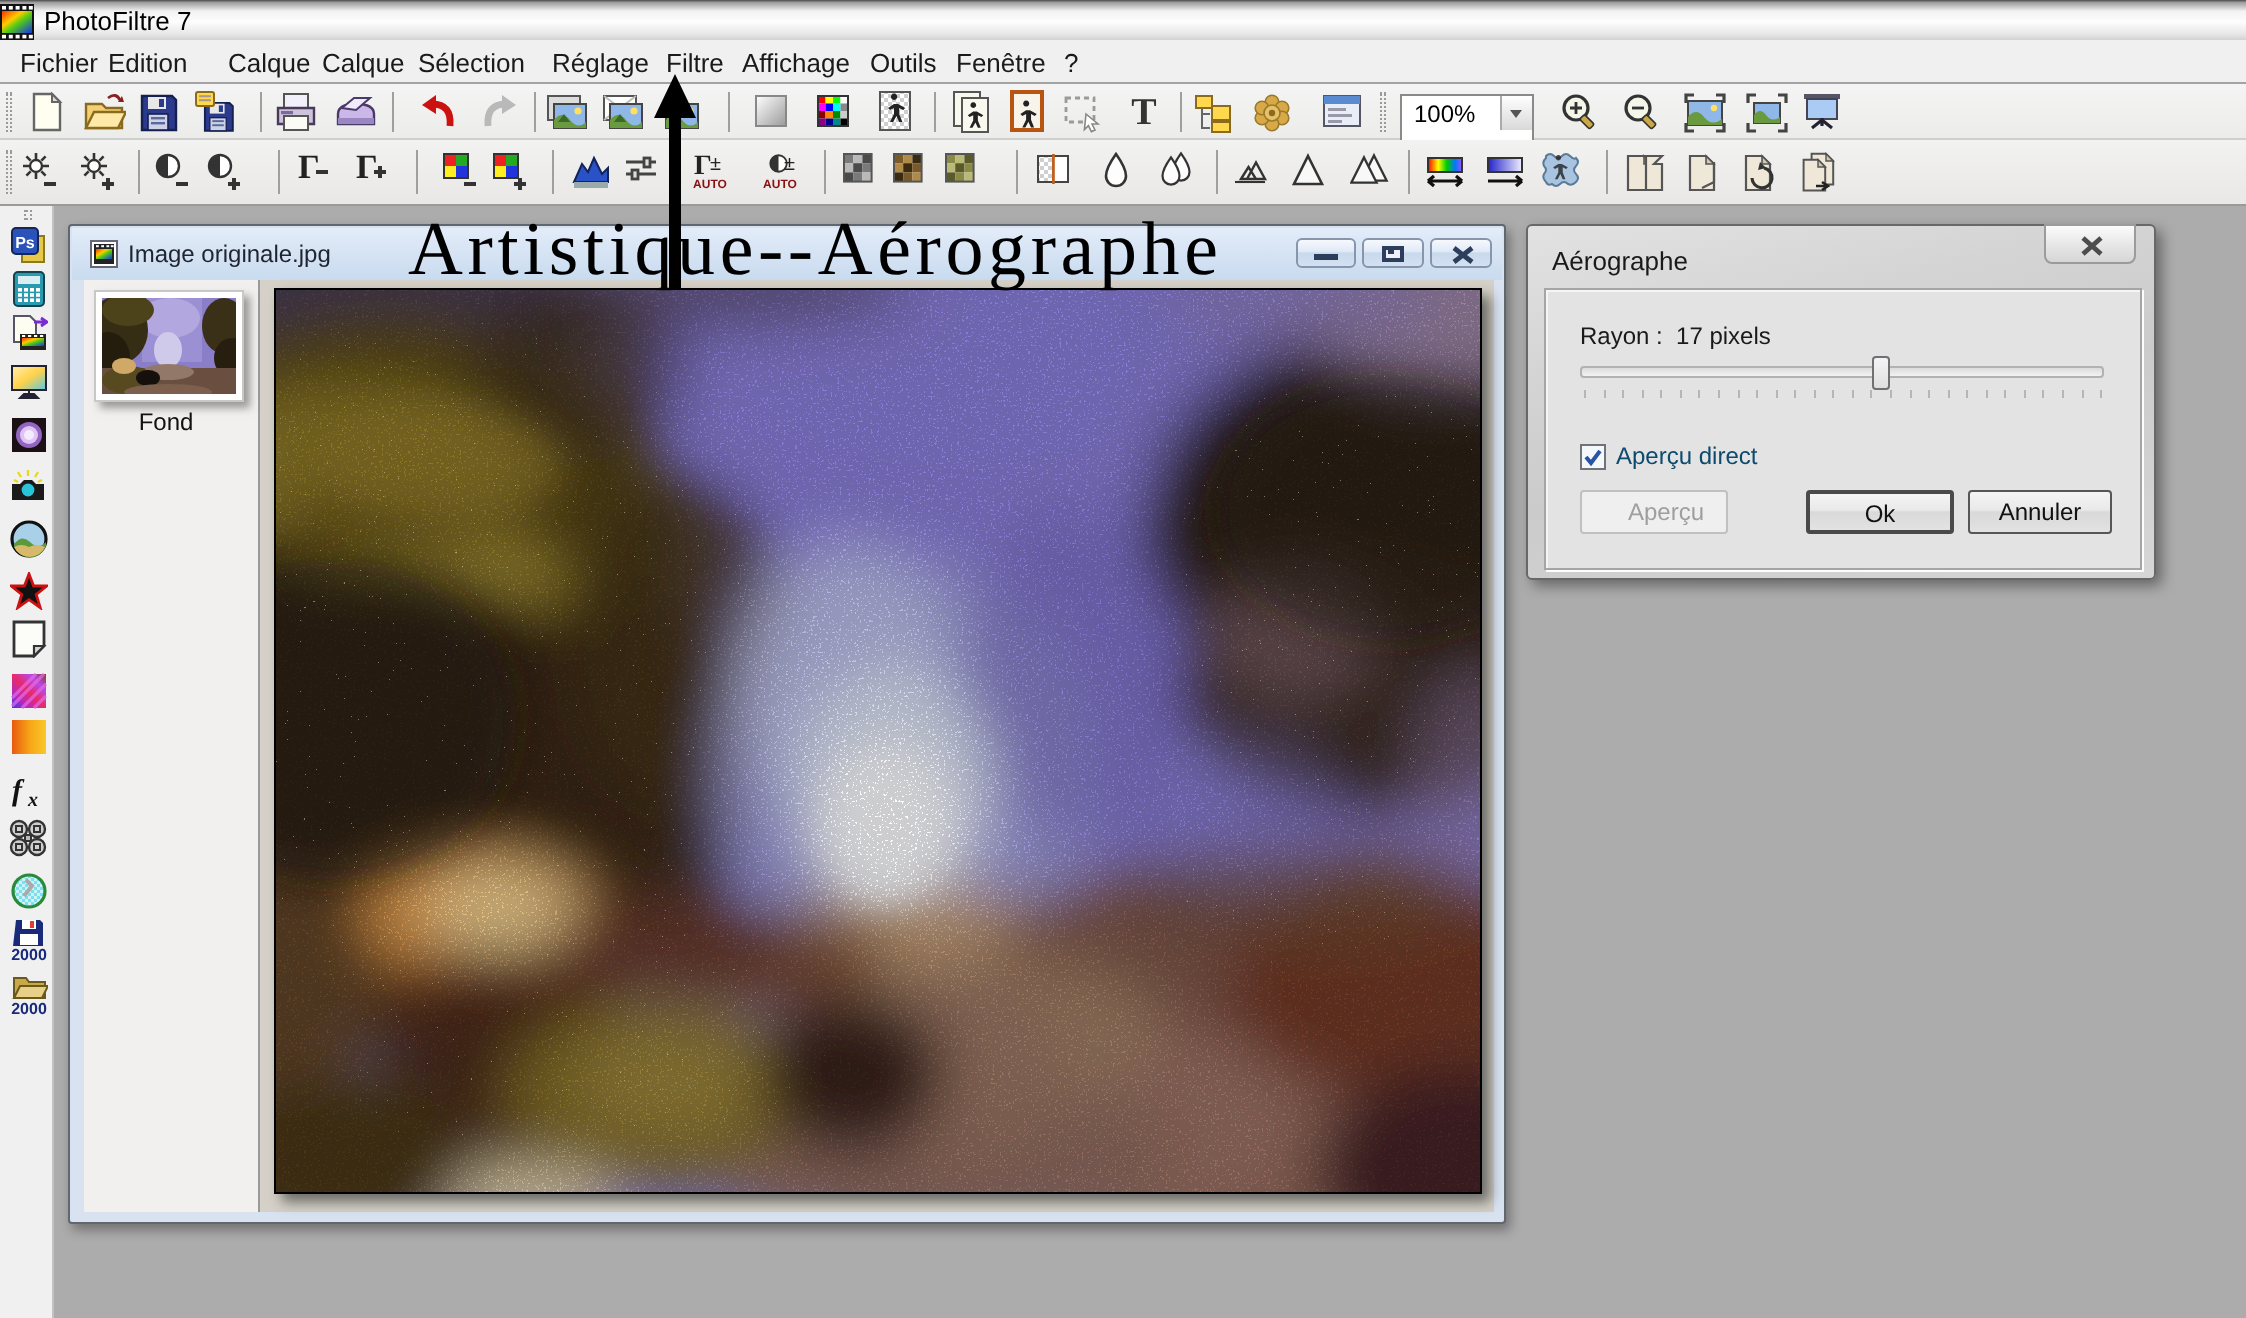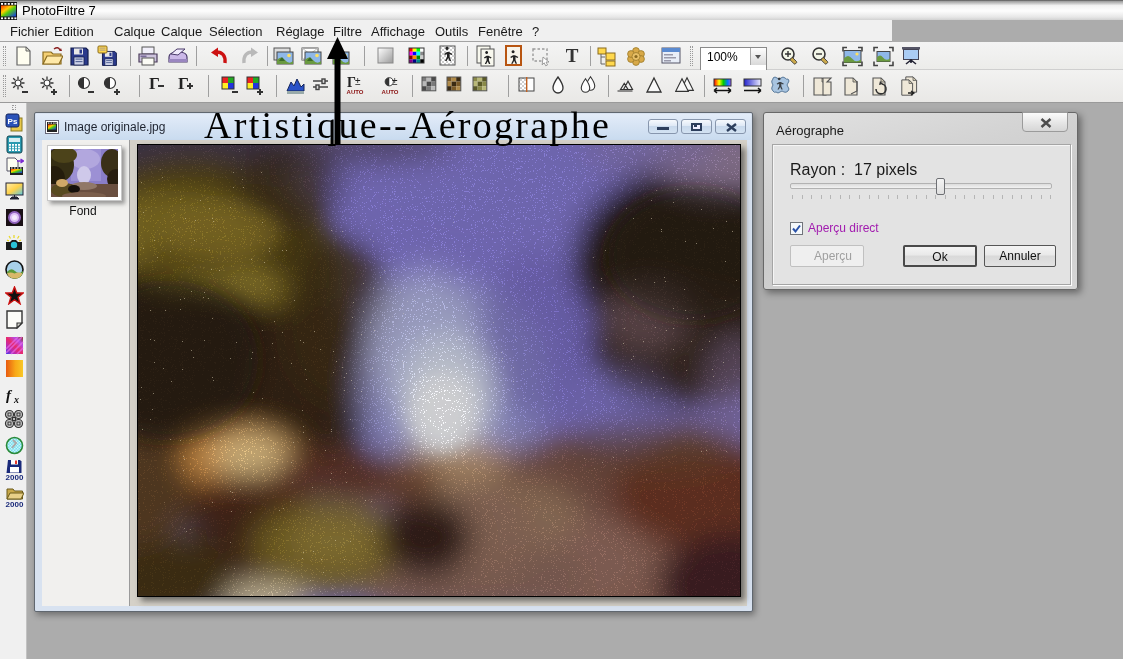--- a/index.html
+++ b/index.html
@@ -1,21 +1,21 @@
 <!DOCTYPE html>
 <html><head><meta charset="utf-8">
 <style>
 *{margin:0;padding:0;box-sizing:border-box;}
 body{width:1123px;height:659px;overflow:hidden;position:relative;
  font-family:"Liberation Sans",sans-serif;background:#acacac;}
 .abs{position:absolute;}
 #titlebar{left:0;top:0;width:1123px;height:20px;
  background:linear-gradient(180deg,#4a4a4a 0,#9c9c9c 6%,#f2f2f2 28%,#fdfdfd 55%,#e7e7e7 85%,#d2d2d2 100%);}
 #titletext{left:22px;top:3px;font-size:13px;color:#000;}
-#menubar{left:0;top:20px;width:892px;height:22px;background:#f0f0f0;border-bottom:1px solid #a3a3a3;}
+#menubar{left:0;top:20px;width:1123px;height:22px;background:#f0f0f0;border-bottom:1px solid #a3a3a3;}
 .mi{position:absolute;top:4px;font-size:13px;color:#1a1a1a;}
 #tb1{left:0;top:42px;width:1123px;height:28px;background:linear-gradient(180deg,#f4f4f4,#ececea);border-bottom:1px solid #cfcfcf;}
 #tb2{left:0;top:70px;width:1123px;height:33px;background:linear-gradient(180deg,#f2f2f1,#e9e8e6);border-bottom:1px solid #9a9a9a;}
 .sep1{position:absolute;top:4px;width:1px;height:20px;background:#9f9f9f;}
 .sep2{position:absolute;top:5px;width:1px;height:22px;background:#9f9f9f;}
 .grip{position:absolute;left:3px;width:3px;border-left:1px dotted #9a9a9a;border-right:1px dotted #9a9a9a;}
 #sidebar{left:0;top:103px;width:27px;height:556px;background:#f0f0f0;border-right:1px solid #c2c2c2;}
 #docwin{left:34px;top:112px;width:719px;height:500px;background:#d8e2f0;border:1px solid #60676f;border-radius:2px;
  box-shadow:2px 3px 6px rgba(0,0,0,0.35);}
 #doctitle{position:absolute;left:1px;top:1px;width:715px;height:26px;
@@ -31,28 +31,28 @@
 #imgwrap{position:absolute;left:95px;top:4px;width:604px;height:453px;border:1px solid #000;background:#7d72c4;
  box-shadow:4px 4px 6px rgba(40,40,40,0.6);}
 #dlg{left:763px;top:112px;width:315px;height:178px;border:1px solid #686868;border-radius:3px;
  background:linear-gradient(165deg,#e2e2e2 0,#d4d4d4 30%,#cbcbcb 55%,#d6d6d6 100%);
  box-shadow:3px 3px 7px rgba(0,0,0,0.4);}
 #dlgtitle{position:absolute;left:12px;top:10px;font-size:13px;color:#1a1a1a;}
 #dlgclose{position:absolute;left:258px;top:-1px;width:46px;height:20px;border:1px solid #9b9b9b;
  border-radius:0 0 4px 4px;background:linear-gradient(180deg,#fbfbfb,#e4e4e4 60%,#d6d6d6);}
 #dlgpanel{position:absolute;left:8px;top:31px;width:299px;height:141px;background:#e3e3e3;
  border:1px solid #a5a5a5;box-shadow:1px 1px 0 #f5f5f5 inset, 1px 1px 0 #fdfdfd;}
-#rayon{position:absolute;left:17px;top:16px;font-size:16px;color:#1a1a1a;}
+#rayon{position:absolute;left:17px;top:16px;font-size:12px;color:#1a1a1a;}
 #groove{position:absolute;left:17px;top:38px;width:262px;height:6px;border:1px solid #b2b2b2;border-radius:2px;
  background:linear-gradient(180deg,#dcdcdc,#f2f2f2);}
 #thumbslider{position:absolute;left:163px;top:33px;width:9px;height:17px;border:1px solid #6e7074;border-radius:2px;
  background:linear-gradient(180deg,#f4f4f4,#dfdfdf);}
 .tick{position:absolute;top:50px;width:1px;height:4px;background:#b5b5b5;}
 #cb{position:absolute;left:17px;top:77px;width:13px;height:13px;background:#f4f8fb;border:1px solid #70747a;}
-#cbtext{position:absolute;left:35px;top:76px;font-size:12px;color:#a21caf;}
+#cbtext{position:absolute;left:35px;top:76px;font-size:12px;color:#0c4a6e;}
 .dbtn{position:absolute;top:100px;height:22px;font-size:12px;text-align:center;line-height:20px;border-radius:2px;}
 #bigtext{left:204px;top:103px;letter-spacing:2.3px;font-family:"Liberation Serif",serif;font-size:38px;color:#000;white-space:nowrap;}
 svg{display:block;}
 .ti{position:absolute;}
 </style></head><body>
 
 <div class="abs" id="titlebar"></div>
 <svg class="abs ti" style="left:0;top:2px" width="17" height="18" viewBox="0 0 17 18">
 <defs>
       <linearGradient id="rb" x1="0" y1="0" x2="1" y2="1">

